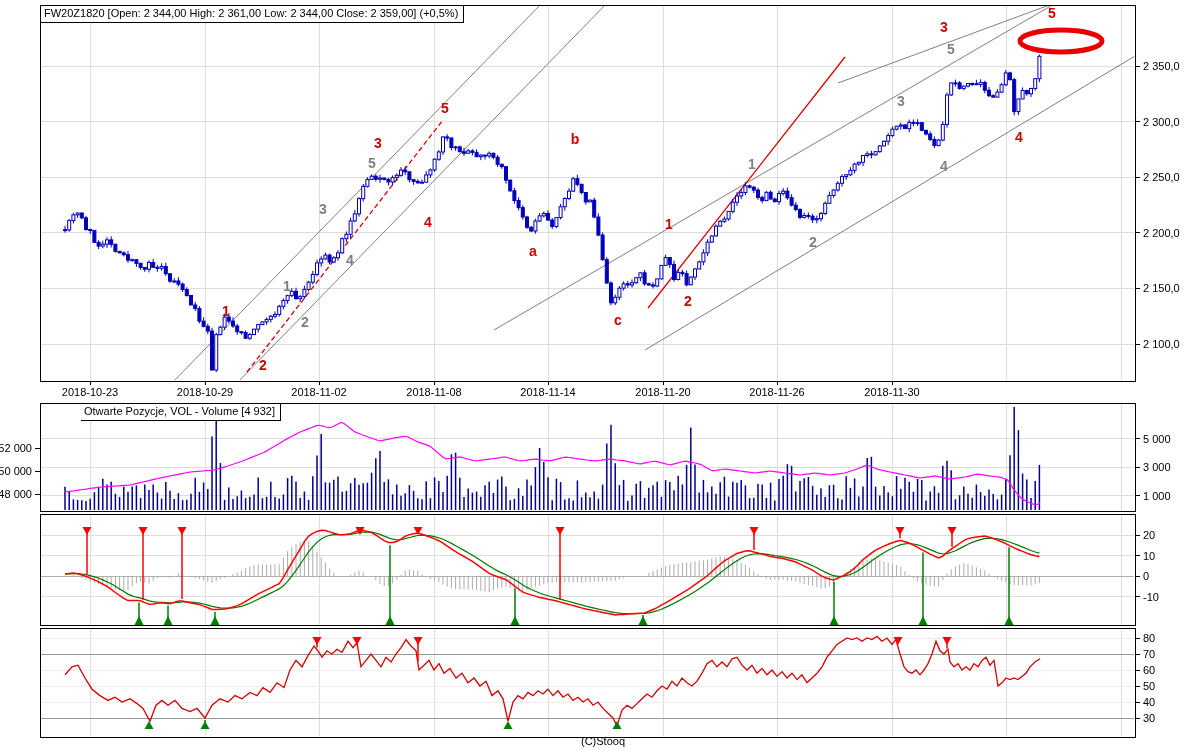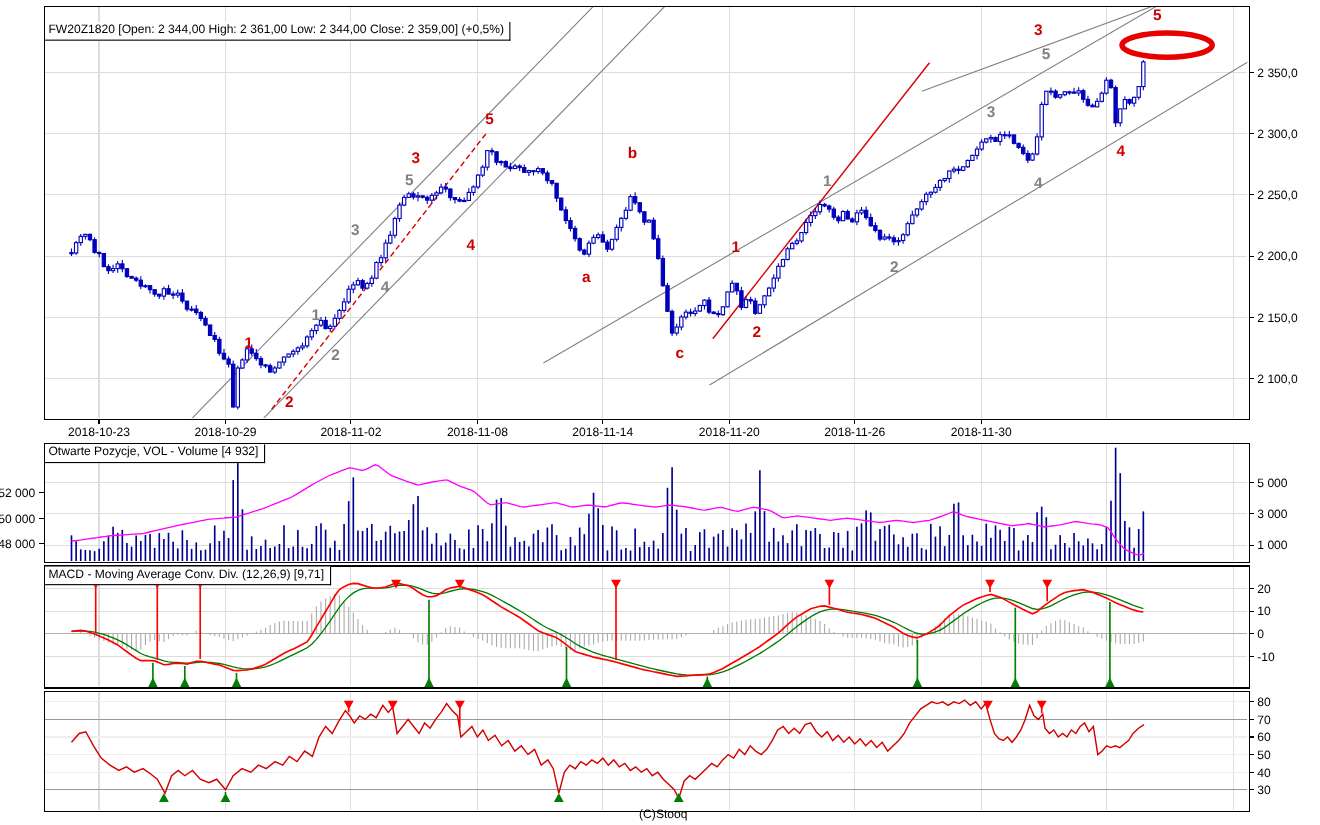--- a/index.html
+++ b/index.html
@@ -1,22 +1,22 @@
 <!DOCTYPE html>
 <html><head>
 <meta charset="utf-8">
 <style>
   html,body{margin:0;padding:0;background:#fff;}
   #stage{position:relative;width:1200px;height:750px;background:#fff;overflow:hidden;
          font-family:"Liberation Sans", sans-serif;}
   #chart{position:absolute;left:0;top:0;}
   .ptitle{position:absolute;left:41px;background:#fff;border-right:1px solid #000;border-bottom:1px solid #000;
           padding:1px 5px 2px 3px;font-size:11px;color:#000;white-space:nowrap;z-index:5;line-height:13px;}
-  #t-main{top:20px;text-align:center;}
-  #t-vol{top:404px;}
+  #t-main{top:6px;text-align:center;}
+  #t-vol{top:404px;margin-left:40px;}
   #t-macd{top:515px;}
   #t-rsi{top:629px;}
   #copyright{position:absolute;left:3px;top:735px;width:1200px;text-align:center;font-size:11px;color:#000;}
   svg text{font-family:"Liberation Sans", sans-serif;}
   .axis{font-size:11px;fill:#000;}
   .wave{font-size:14px;font-weight:bold;}
 </style>
 </head>
 <body>
 
@@ -1160,15 +1160,14 @@
         <line x1="663" y1="381" x2="663" y2="385" stroke="#000" stroke-width="1" shape-rendering="crispEdges"></line>
         <text x="663" y="396" class="axis" text-anchor="middle">2018-11-20</text>
         <line x1="777" y1="381" x2="777" y2="385" stroke="#000" stroke-width="1" shape-rendering="crispEdges"></line>
         <text x="777" y="396" class="axis" text-anchor="middle">2018-11-26</text>
         <line x1="892" y1="381" x2="892" y2="385" stroke="#000" stroke-width="1" shape-rendering="crispEdges"></line>
         <text x="892" y="396" class="axis" text-anchor="middle">2018-11-30</text>
       </g>
     </svg>
   <div class="ptitle" id="t-main">FW20Z1820 [Open: 2 344,00  High: 2 361,00  Low: 2 344,00  Close: 2 359,00] (+0,5%)</div>
   <div class="ptitle" id="t-vol">Otwarte Pozycje, VOL - Volume [4 932]</div>
-  <div class="ptitle" id="t-macd">MACD - Moving Average Conv. Div. (12,26,9) [9,71]</div>
   <div id="copyright">(C)Stooq</div>
 </div>
 
 </body></html>

